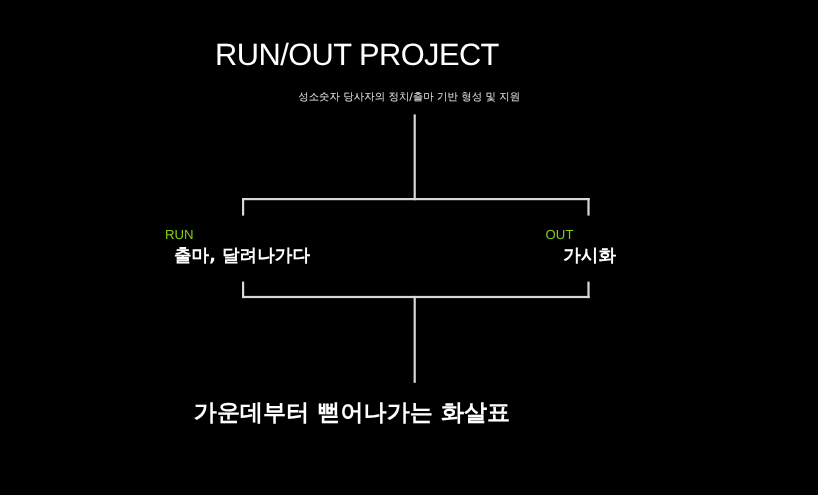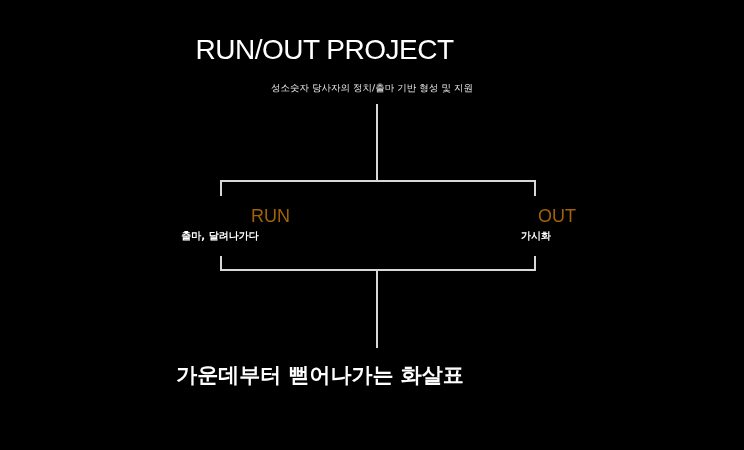--- a/index.html
+++ b/index.html
@@ -3,22 +3,22 @@
 <meta charset="utf-8">
 <style>
   html, body { margin:0; padding:0; background:#000; }
   body { width:744px; height:450px; position:relative; overflow:hidden;
          font-family:"DejaVu Sans","Liberation Sans",sans-serif; color:#fff; }
   .abs { position:absolute; }
   .title { left:0; width:649px; top:34px; text-align:center; font-family:"Liberation Sans",sans-serif;
            font-size:28px; letter-spacing:-0.5px; color:#fff; }
   .subtitle { left:0; width:744px; top:82px; text-align:center; font-size:9.5px; font-weight:normal; color:#e6e6e6; }
   .line { background:#d8d8d8; }
-  .label-en { font-family:"Liberation Sans",sans-serif; font-size:18px; color:#a16207; text-align:right; }
-  .label-ko { font-size:10px; font-weight:bold; color:#fff; text-align:center; white-space:nowrap; }
+  .label-en { font-family:"Liberation Sans",sans-serif; font-size:12px; color:#84cc16; text-align:left; }
+  .label-ko { font-size:16px; font-weight:bold; color:#fff; text-align:center; white-space:nowrap; }
   .caption { left:0; width:640px; top:361px; text-align:center; font-size:21px; font-weight:bold; color:#fff; }
 </style>
 </head>
 <body>
 
 <div class="abs title">RUN/OUT PROJECT</div>
 <div class="abs subtitle">성소숫자 당사자의 정치/출마 기반 형성 및 지원</div>
 
 <div class="abs line" style="left:376px; top:104px; width:2px; height:78px;"></div>
 <div class="abs line" style="left:220px; top:180px; width:316px; height:2px;"></div>

